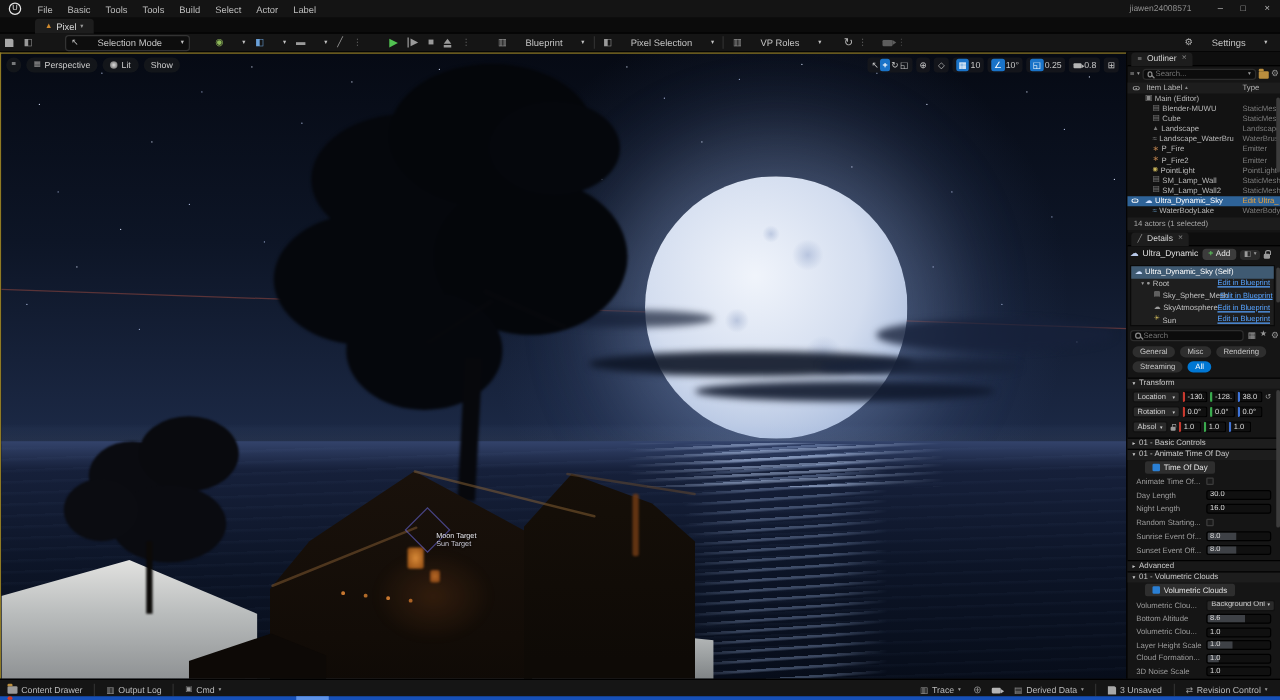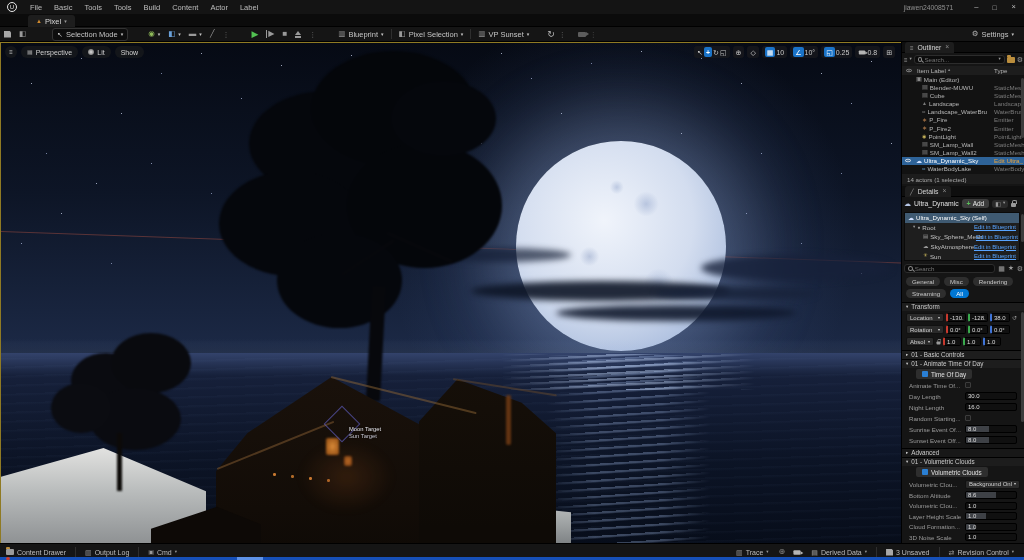--- a/index.html
+++ b/index.html
@@ -58,21 +58,21 @@
   .folder::before{content:"";position:absolute;top:-2px;left:0;width:4px;height:2px;background:#bb8e3d;border-radius:1px 1px 0 0;}
   .floppy{width:7px;height:7px;background:#a8a8a8;clip-path:polygon(0 0,75% 0,100% 25%,100% 100%,0 100%);display:inline-block;}
   .eject{display:inline-block;border-left:3px solid transparent;border-right:3px solid transparent;border-bottom:4px solid #9a9a9a;position:relative;margin-bottom:2px;}
   .eject::after{content:"";position:absolute;left:-3px;top:5px;width:6px;height:1.5px;background:#9a9a9a;}
   
   .titlebar{left:0;top:0;width:1024px;height:14px;background:#141414;display:flex;align-items:center;font-size:7.5px;color:#bdbdbd;}
   .menu-item{padding:0 6px;}
   .tabbar{left:0;top:14px;width:1024px;height:13px;background:#0b0b0b;border-bottom:1px solid #000;}
   .leveltab{position:absolute;left:28px;top:1px;height:12px;background:#1d1d1d;border-radius:3px 3px 0 0;display:flex;align-items:center;padding:0 8px;font-size:7.5px;color:#d8d8d8;gap:3px;}
   .toolbar{left:0;top:27px;width:1024px;height:15px;background:#151515;border-bottom:1px solid #000;font-size:7.5px;color:#c4c4c4;}
-  .tbtn{display:flex;align-items:center;gap:3px;padding:0 4px;height:13px;}
+  .tbtn{display:flex;align-items:center;gap:15px;padding:0 4px;height:13px;}
   .pill{background:#0d0d0d;border:1px solid #333;border-radius:3px;}
   .sep{width:1px;height:10px;background:#2e2e2e;margin:0 3px;}
   
   .viewport{left:0;top:42px;width:901px;height:501px;overflow:hidden;background:#070b16;border-top:1px solid #8f7a23;border-left:1px solid #8f7a23;}
   .sky{position:absolute;inset:0;background:
     radial-gradient(circle 300px at 620px 200px, rgba(150,175,222,.30), rgba(70,92,140,.14) 55%, rgba(0,0,0,0) 78%),
     linear-gradient(#060a14 0%,#0d1526 30%,#1b2844 60%,#101a30 63%,#070c18 100%);}
   .stars{position:absolute;left:0;top:0;width:1px;height:1px;background:transparent;border-radius:50%;
     box-shadow:30px 40px 0 0 #cdd6ee,80px 15px 0 0 #aebadd,120px 70px 0 0 #cdd6ee,160px 30px 0 0 #9aa8cc,
     200px 10px 0 0 #cdd6ee,240px 55px 0 0 #aebadd,280px 22px 0 0 #cdd6ee,310px 80px 0 0 #9aa8cc,
@@ -170,21 +170,21 @@
 
 <div class="abs titlebar">
   <div style="width:16px;height:11px;margin:0 4px;display:flex;align-items:center;justify-content:center">
     <div style="width:10px;height:10px;border:1px solid #e8e8e8;border-radius:50%;display:flex;align-items:center;justify-content:center;font-size:6px;color:#e8e8e8">U</div>
   </div>
   <span class="menu-item">File</span>
   <span class="menu-item">Basic</span>
   <span class="menu-item">Tools</span>
   <span class="menu-item">Tools</span>
   <span class="menu-item">Build</span>
-  <span class="menu-item">Content</span>
+  <span class="menu-item">Select</span>
   <span class="menu-item">Actor</span>
   <span class="menu-item">Label</span>
   <div style="flex:1"></div>
   <span style="font-size:6.8px;color:#8f8f8f;margin-right:14px">jiawen24008571</span>
   <span class="ic ic-min" style="padding:0 7px"></span>
   <span class="ic ic-max" style="padding:0 7px;font-size:7px"></span>
   <span class="ic ic-close" style="padding:0 8px"></span>
 </div>
 
 <div class="abs tabbar">
@@ -243,21 +243,21 @@
   </div>
   <div class="sep"></div>
   <div class="tbtn">
     <span class="ic ic-node" style="color:#9a9a9a"></span>
     <span>Pixel Selection</span>
     <span class="ic ic-caret" style="font-size:5px"></span>
   </div>
   <div class="sep"></div>
   <div class="tbtn">
     <span class="ic ic-rows" style="color:#9a9a9a"></span>
-    <span>VP Sunset</span>
+    <span>VP Roles</span>
     <span class="ic ic-caret" style="font-size:5px"></span>
   </div>
   <div class="tbtn" style="margin-left:10px">
       <span class="ic ic-rotate" style="color:#b5b5b5;font-size:9px"></span>
     </div>
   <span class="ic ic-dots" style="color:#777;font-size:7px"></span>
   <div class="tbtn" style="margin-left:8px;opacity:.45">
       <span class="cam"></span>
     </div>
   <span class="ic ic-dots" style="color:#555;font-size:7px"></span>

